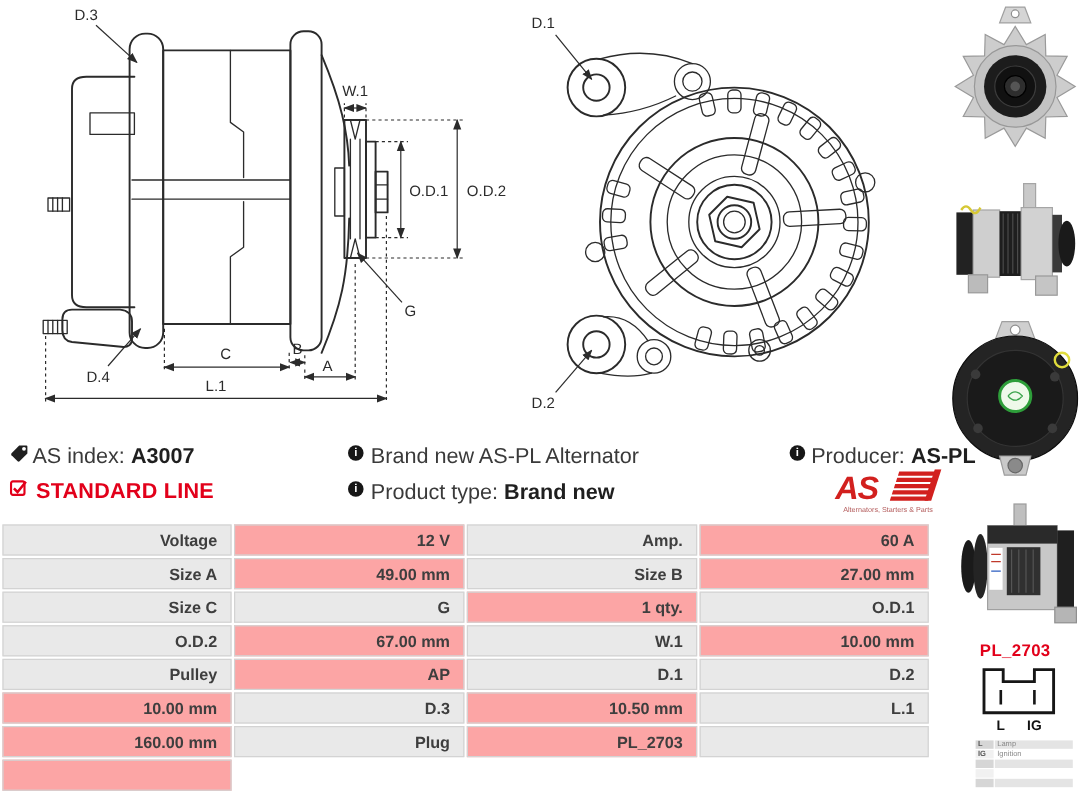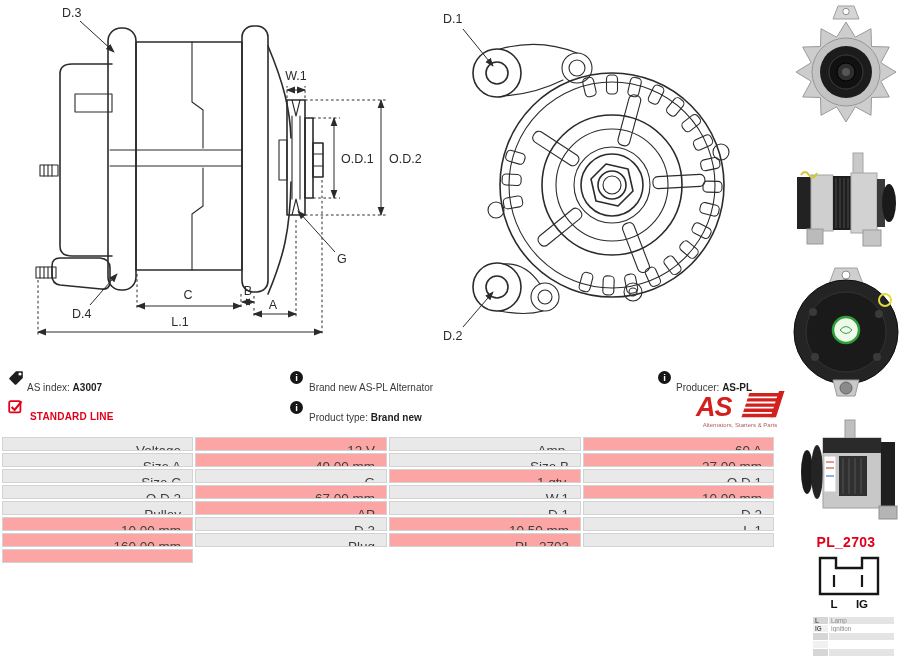--- a/index.html
+++ b/index.html
@@ -8,32 +8,32 @@
   .abs{position:absolute;}
 
   
   svg text.dlbl{font-family:"Liberation Sans",sans-serif;font-size:12.5px;fill:#2b2b2b;}
   .ln{fill:none;stroke:#2b2b2b;stroke-width:1.6;stroke-linejoin:round;stroke-linecap:round;}
   .thin{stroke-width:1.1;}
   .dim{fill:none;stroke:#2b2b2b;stroke-width:1;}
   .dot{fill:none;stroke:#2b2b2b;stroke-width:1;stroke-dasharray:2.6 2.6;}
 
   
-  .inf{position:absolute;font-size:10px;white-space:nowrap;color:#3a3a3a;margin-top:12px;}
+  .inf{position:absolute;font-size:18px;white-space:nowrap;color:#3a3a3a;}
   .inf b{color:#1f1f1f;}
   .red-b{color:#e2001a;font-weight:bold;letter-spacing:.2px;}
   .info-icon{position:absolute;width:13px;height:13px;border-radius:50%;background:#161616;}
   .info-icon::after{content:"i";position:absolute;left:0;top:0;width:13px;height:13px;
       color:#fff;font:bold 9.5px/13px "Liberation Sans",sans-serif;text-align:center;}
 
   
   .spec-table{position:absolute;left:2px;top:437px;display:grid;
       grid-template-columns:191px 192px 192px 191px;gap:2px;}
-  .cell{height:14px;line-height:25px;font-size:13.5px;box-sizing:border-box;
-      border:1px solid #d3d3d3;text-align:right;padding-right:11px;overflow:hidden;}
+  .cell{height:26px;line-height:25px;font-size:13.5px;box-sizing:border-box;
+      border:1px solid #d3d3d3;text-align:right;padding-right:11px;overflow:hidden;font-weight:bold;}
   .lab{background:#e9e9e9;color:#3e3e3e;}
   .val{background:#fca5a5;color:#3e3e3e;}
 
   
   .photo{position:absolute;left:793px;width:106px;}
   .plug-code{position:absolute;left:793px;top:534px;width:106px;text-align:center;
       font-size:14px;font-weight:bold;color:#e2001a;letter-spacing:.3px;}
   .pin-table{position:absolute;left:813px;top:617px;display:grid;
       grid-template-columns:15px 65px;gap:1px;background:#fff;}
   .ptc{height:7px;line-height:7px;font-size:6.3px;color:#8a8a8a;padding-left:2px;overflow:hidden;}

